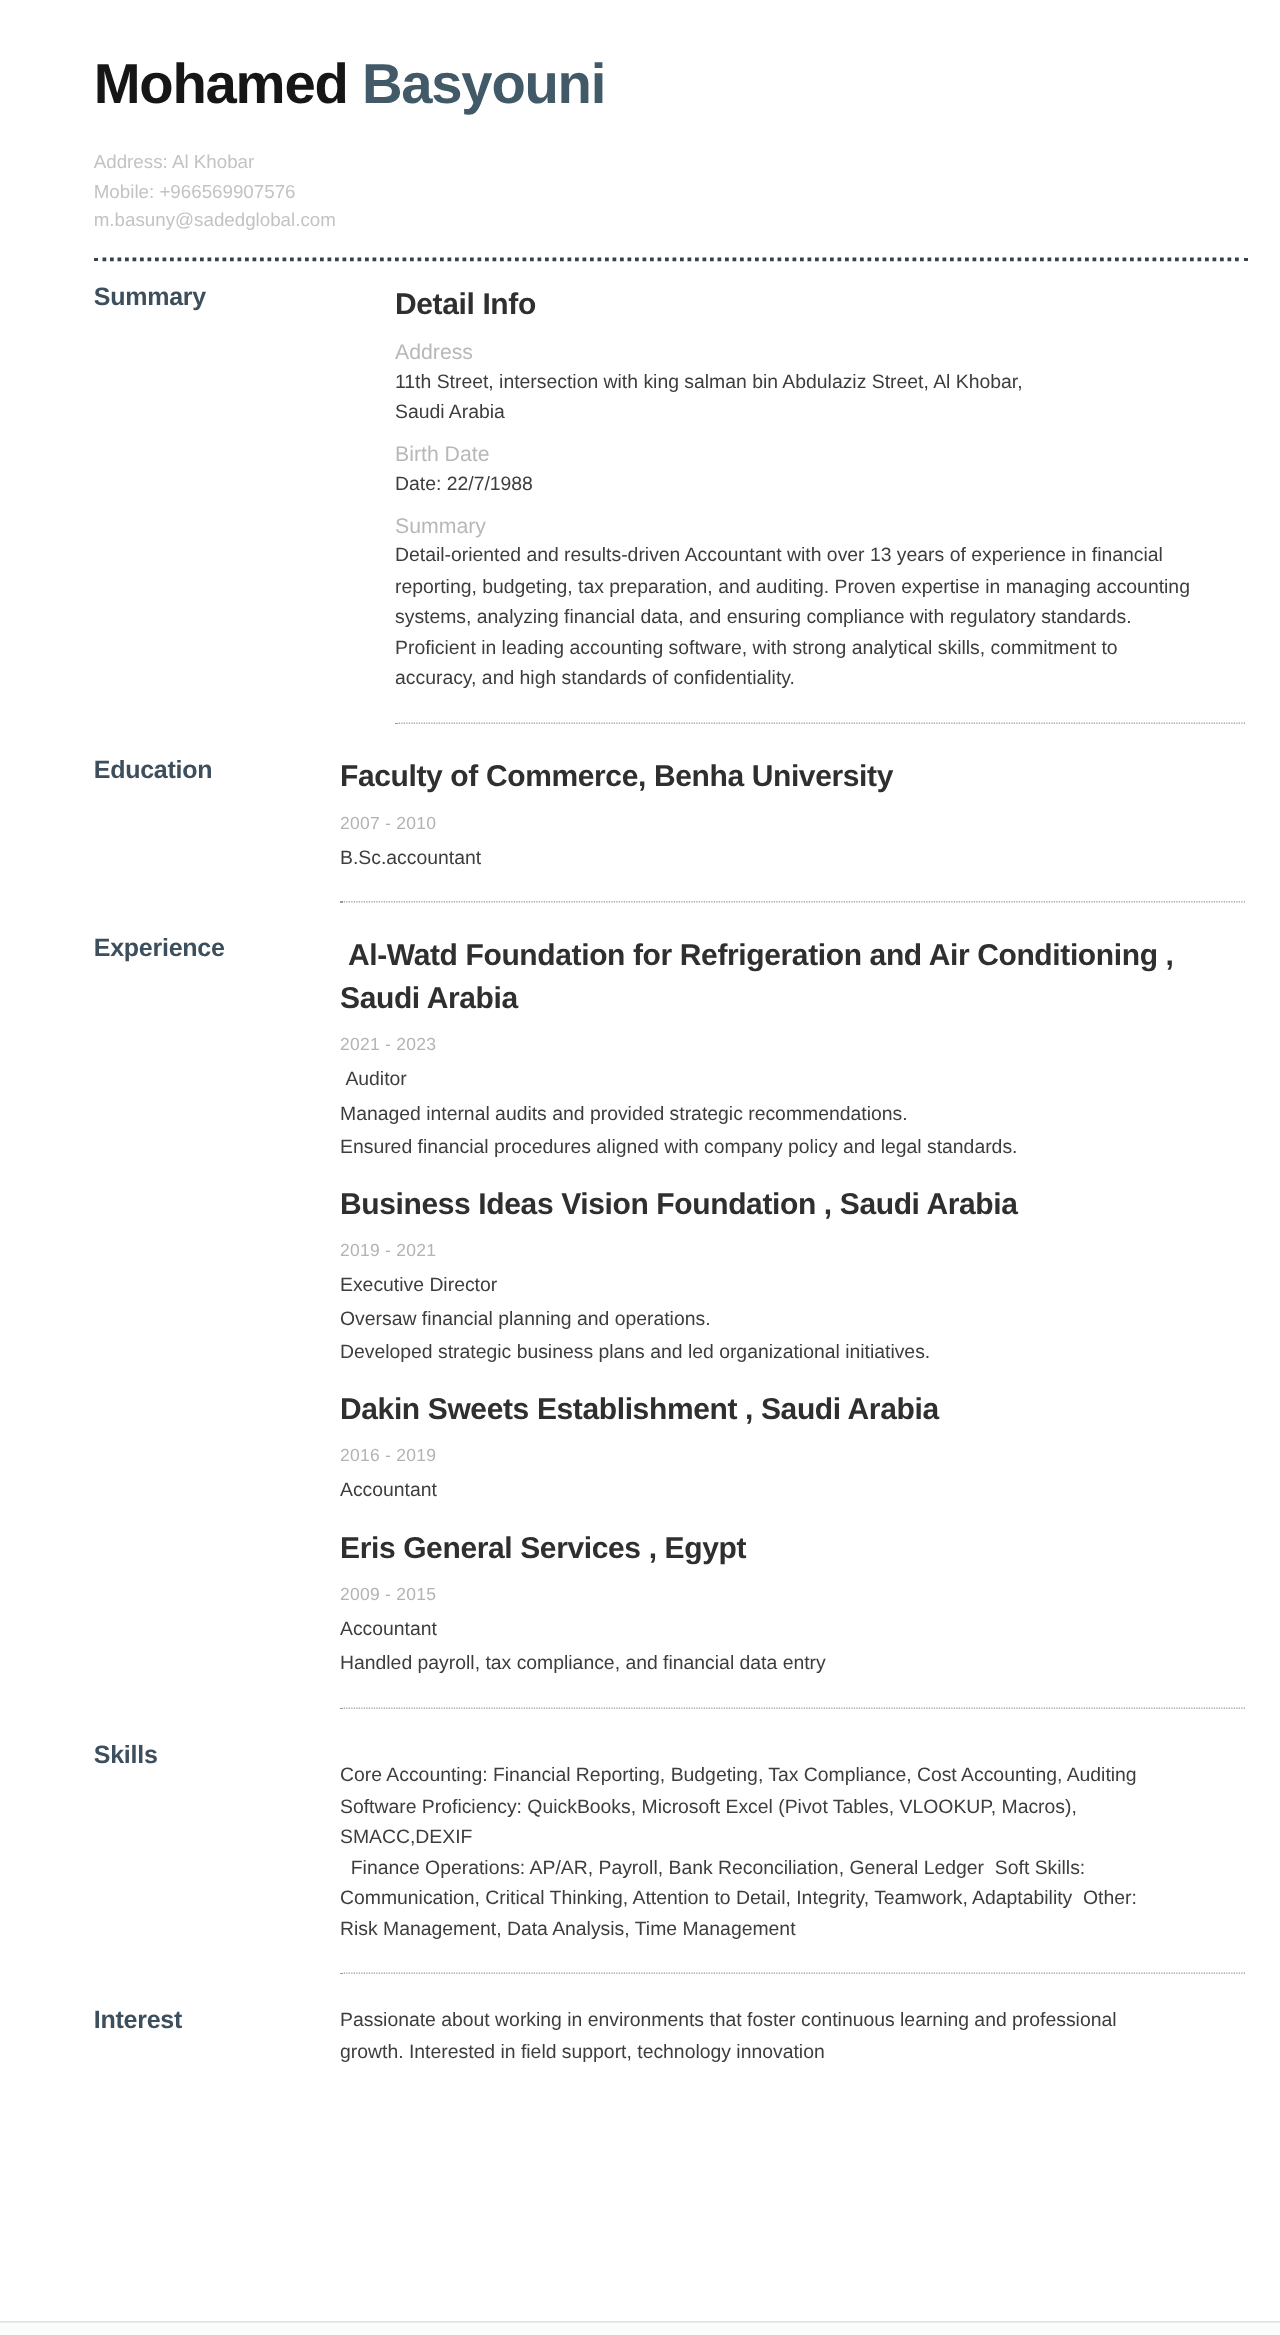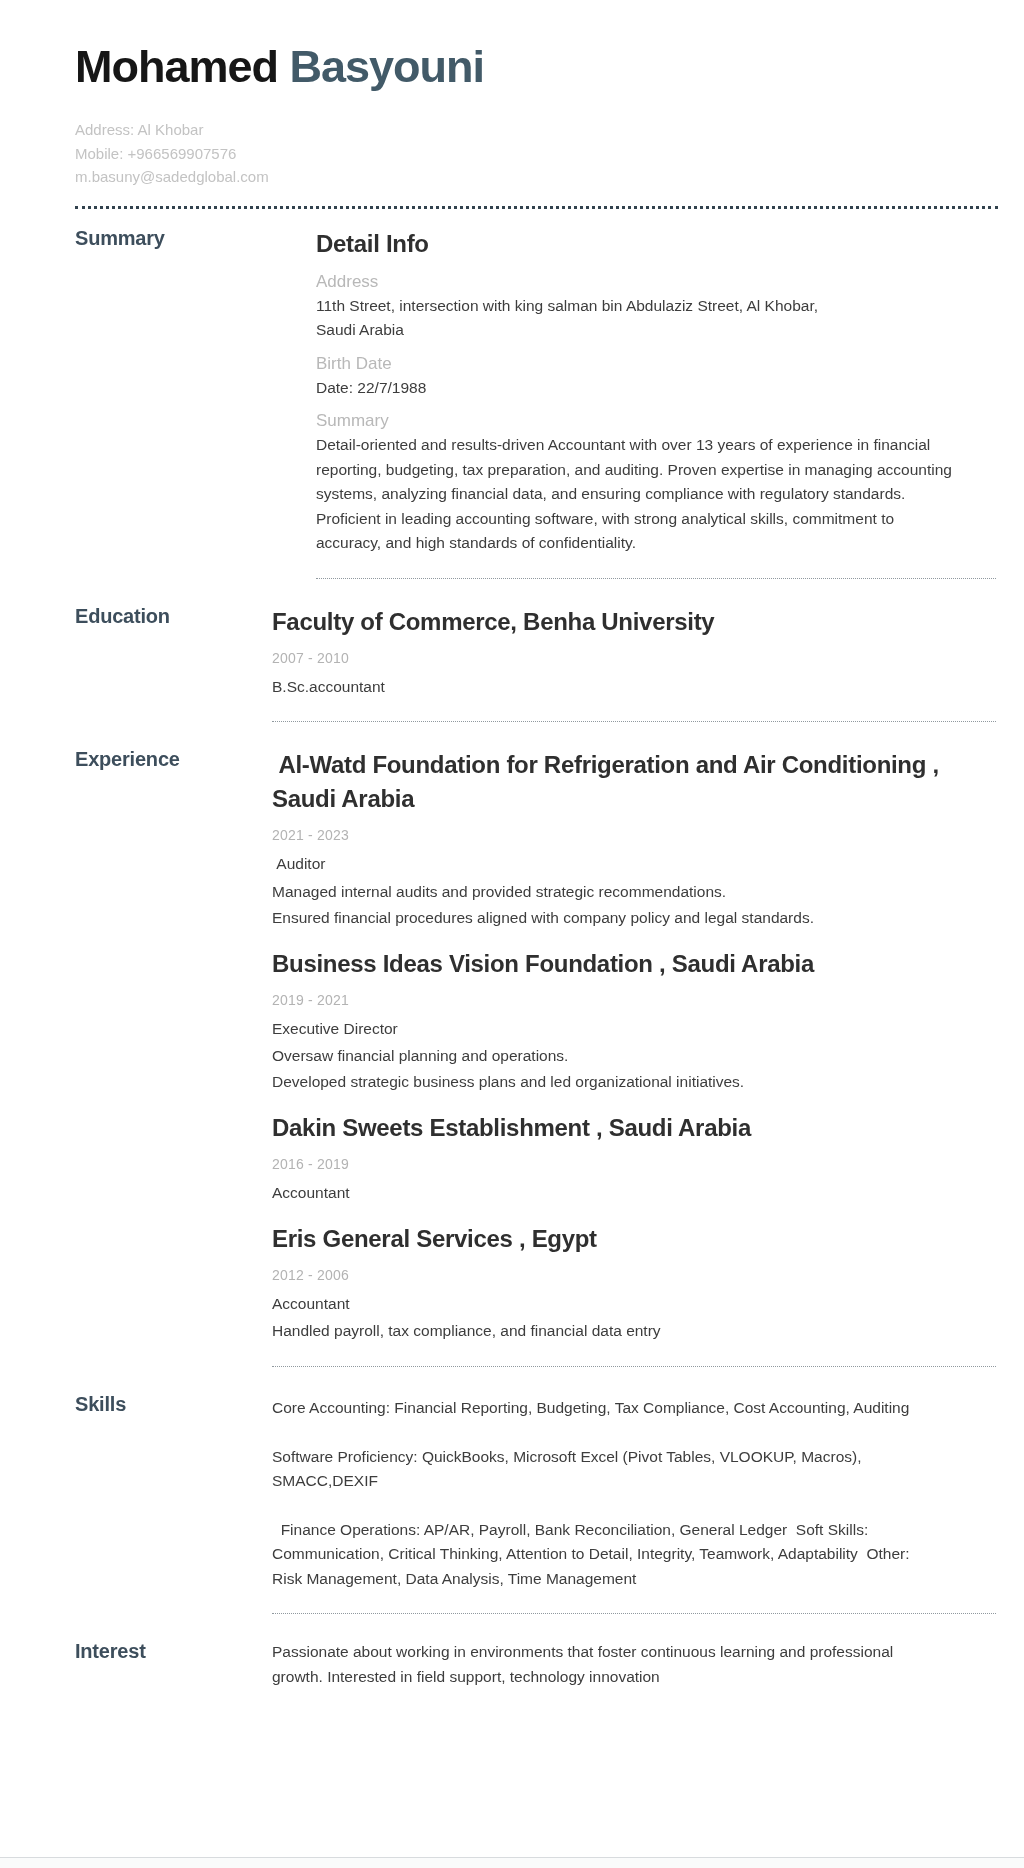--- a/index.html
+++ b/index.html
@@ -75,22 +75,22 @@
     white-space: pre-wrap;
   }
   .role { margin-top: 5px; }
   .exp-lines { margin-top: 2px; line-height: 26px; }
   .divider-thin {
     margin-top: 22px;
     border-top: 1px dotted #90999f;
   }
   .entry { margin-bottom: 16px; }
   .entry:last-child { margin-bottom: 0; }
-  .skills-p { margin-top: 24px; }
-  .skills-p:first-of-type { margin-top: 3px; }
+  .skills-p { }
+  .skills-p:first-of-type { margin-top: 16px; }
   .section-gap { padding-top: 18px; gap: 44px; }
   
   .page-edge {
     position: absolute;
     left: 0; right: 0; bottom: 0;
     height: 11px;
     background: #fafbfb;
     border-top: 1px solid #d8dbde;
   }
 </style>
@@ -161,21 +161,21 @@
       </div>
 
       <div class="entry">
         <h3>Dakin Sweets Establishment , Saudi Arabia</h3>
         <div class="period">2016 - 2019</div>
         <p class="role">Accountant</p>
       </div>
 
       <div class="entry">
         <h3>Eris General Services , Egypt</h3>
-        <div class="period">2012 - 2006</div>
+        <div class="period">2009 - 2015</div>
         <p class="role">Accountant</p>
         <p class="exp-lines">Handled payroll, tax compliance, and financial data entry</p>
       </div>
 
       <div class="divider-thin"></div>
     </div>
   </section>
 
   <section class="row">
     <div class="col-label pt">Skills</div>

